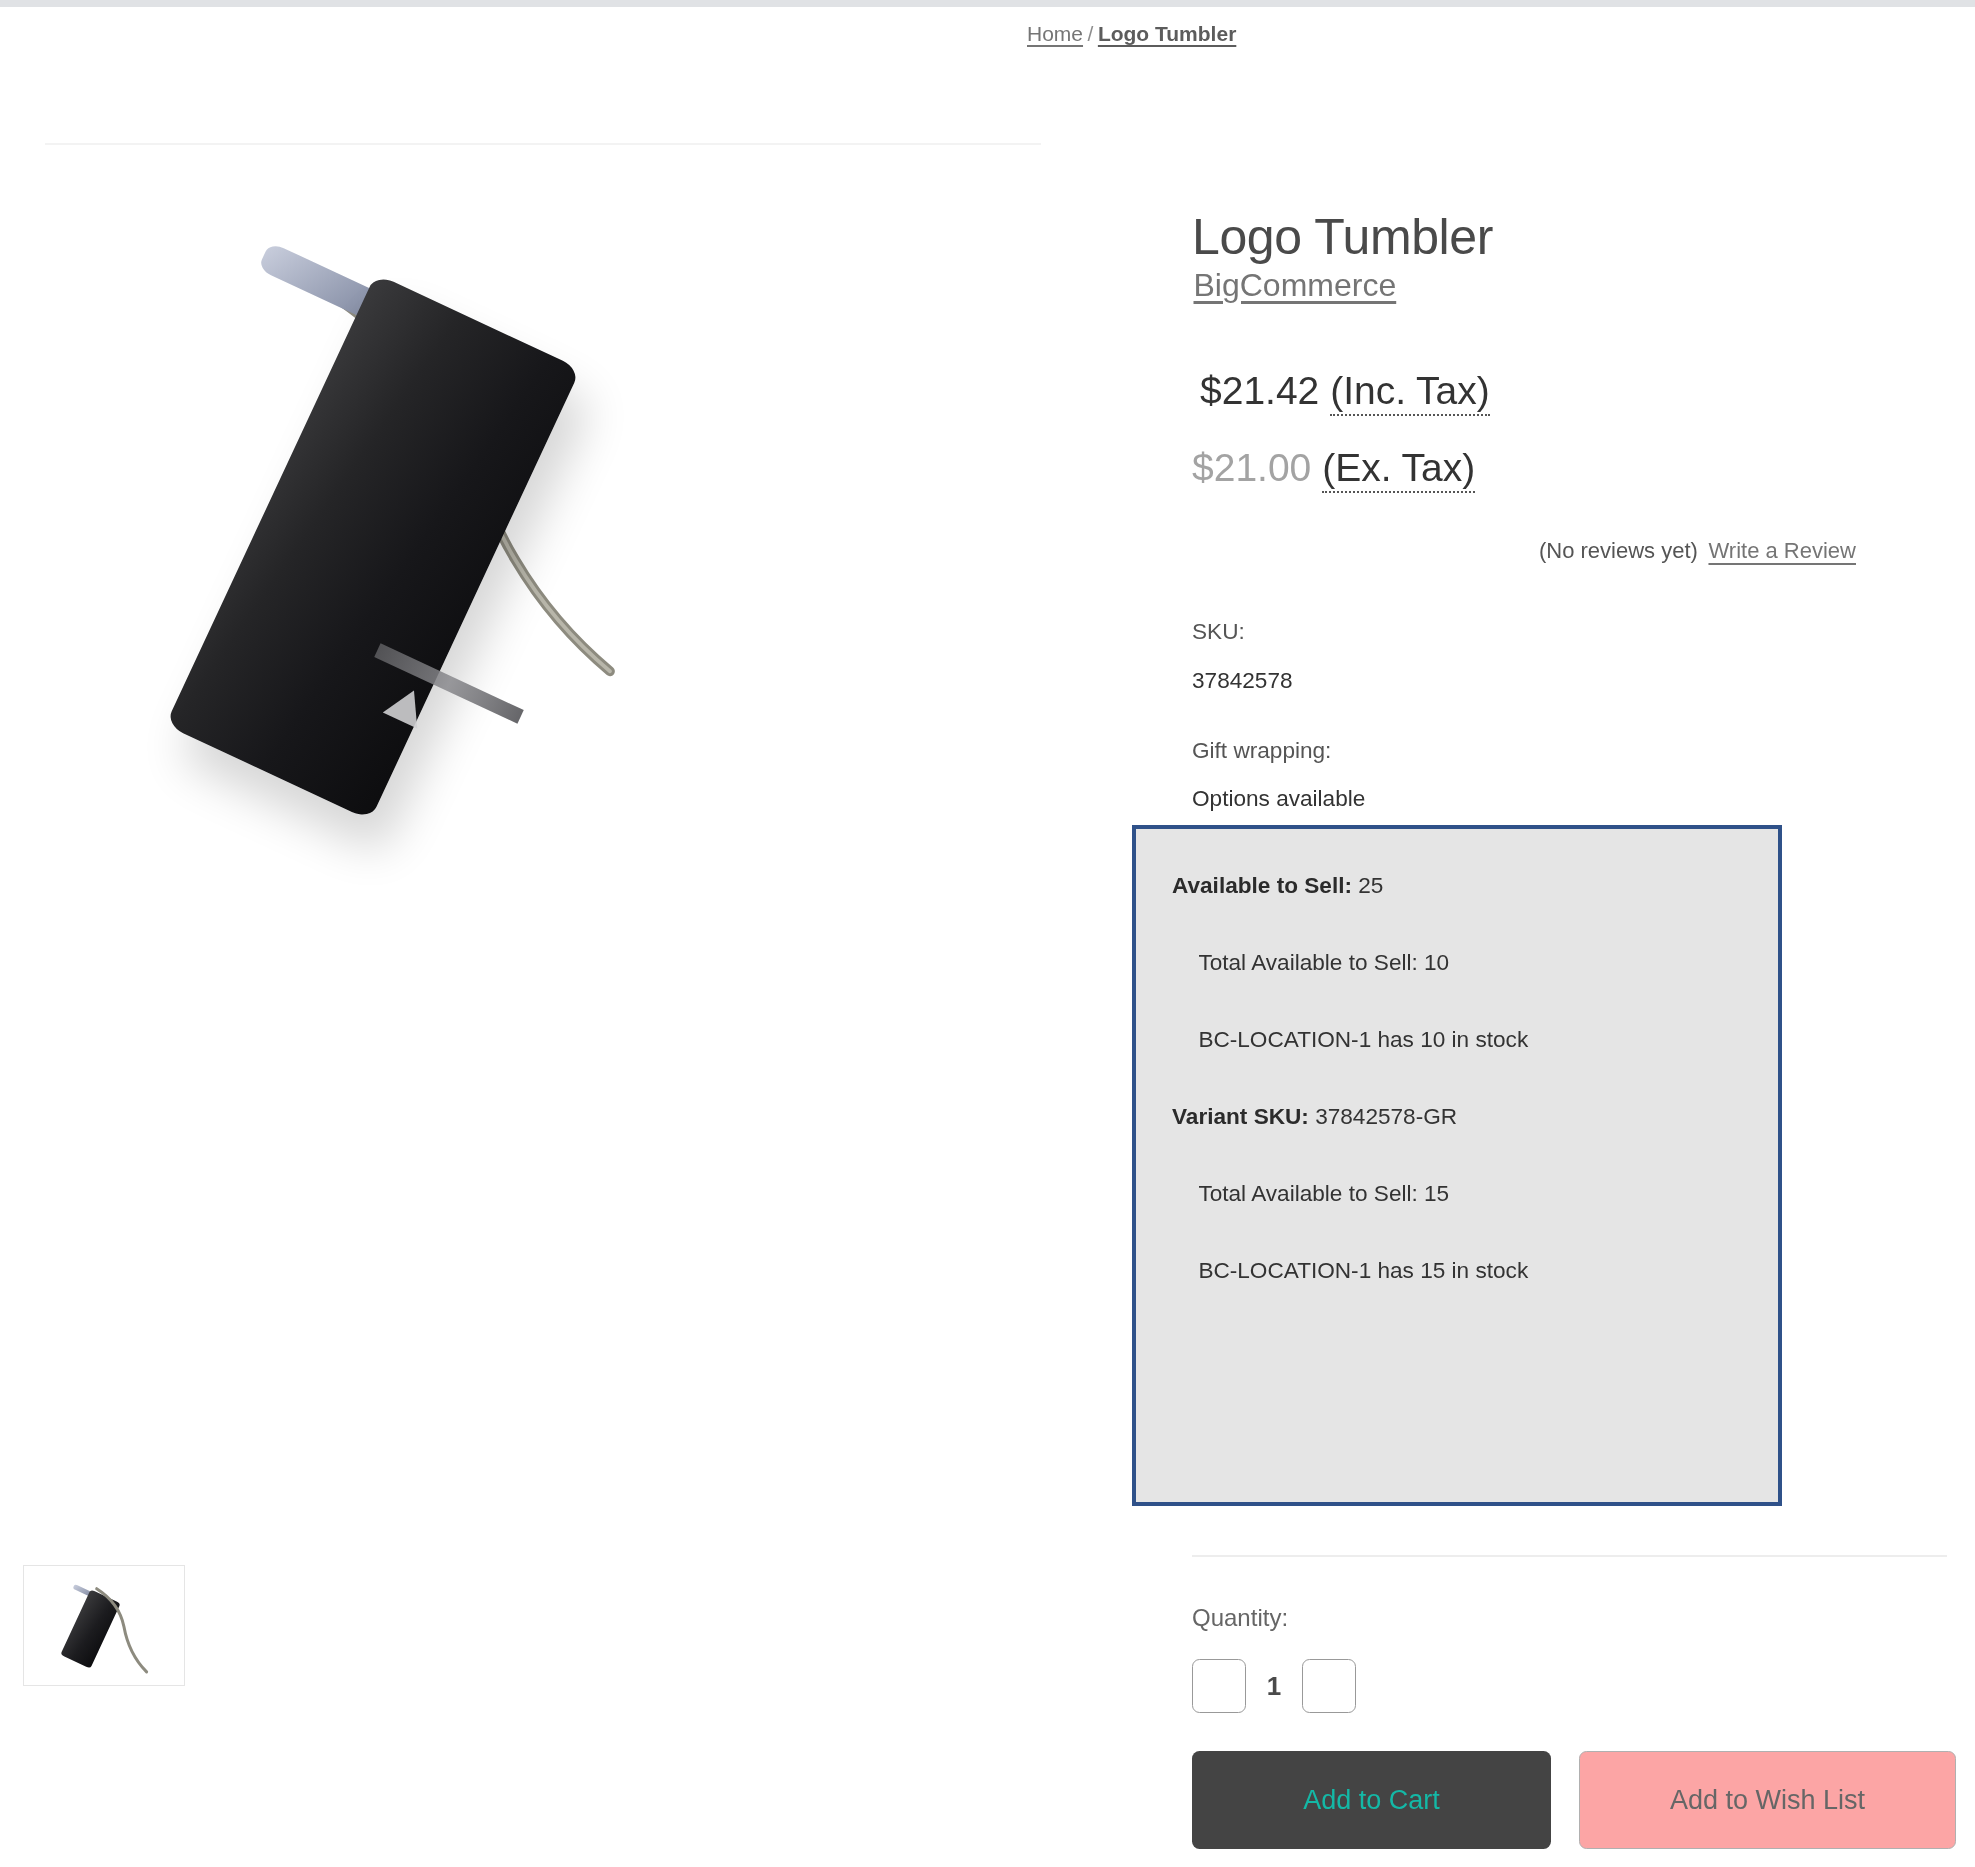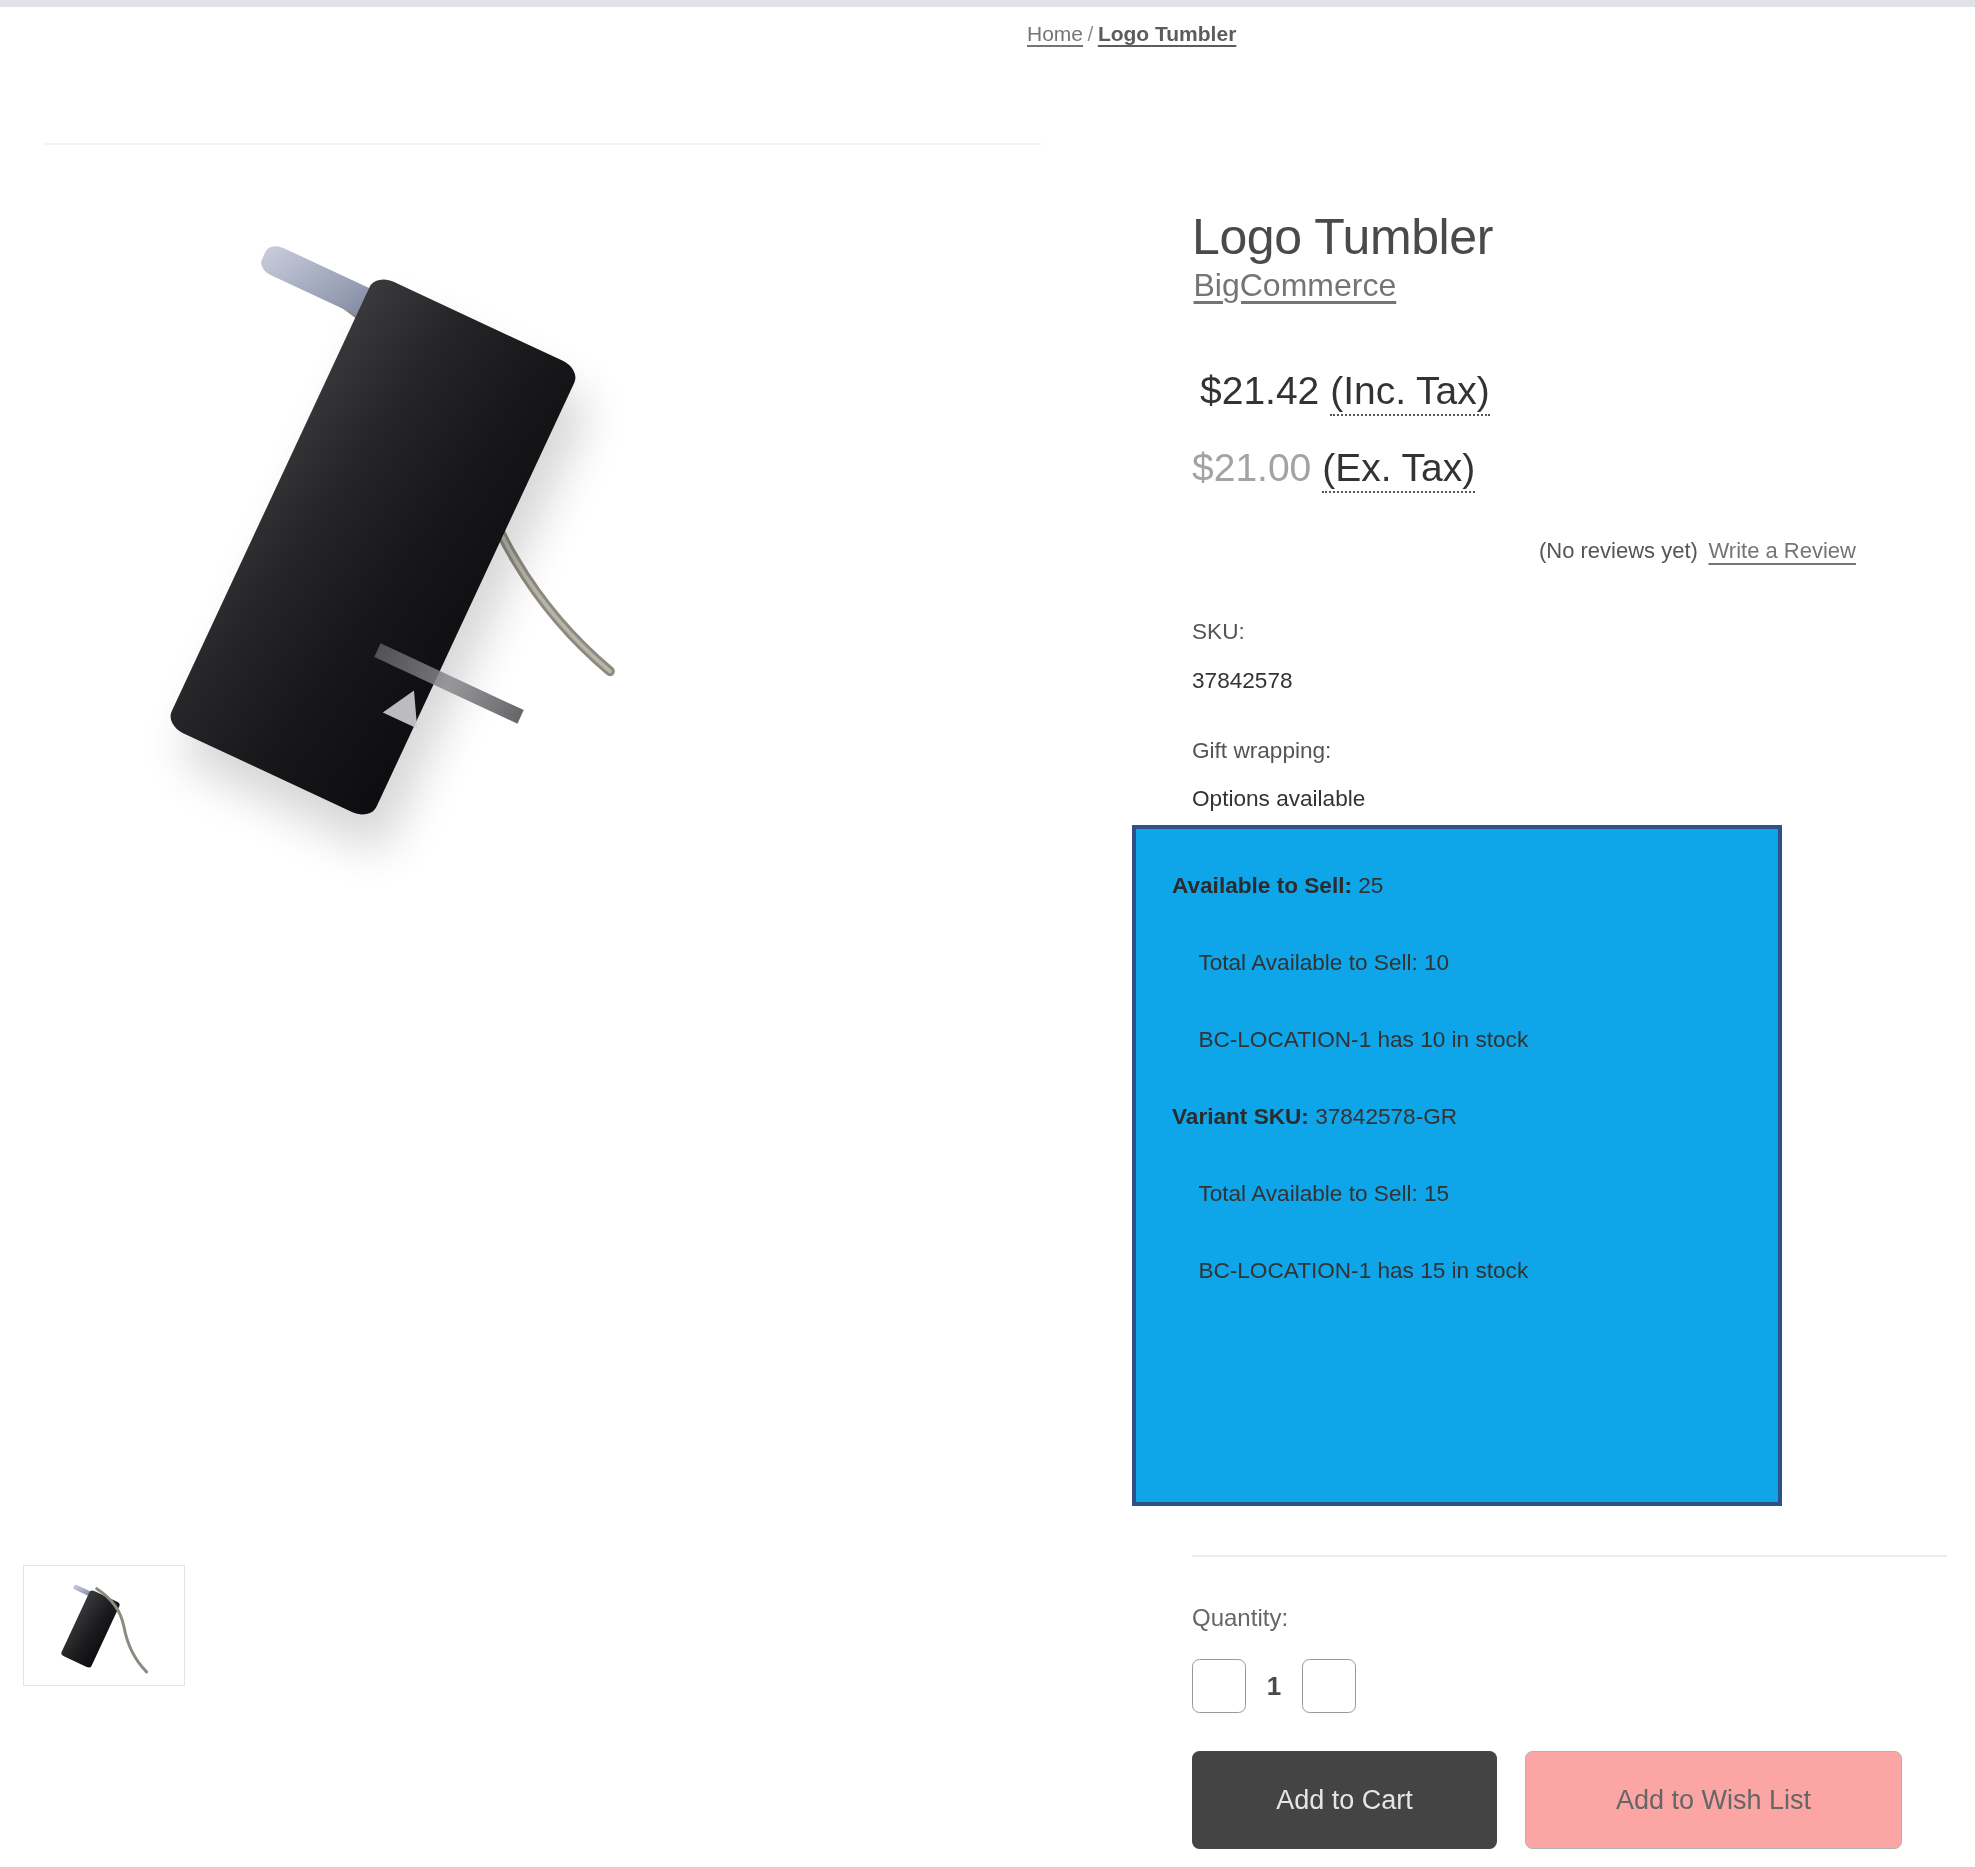--- a/index.html
+++ b/index.html
@@ -227,21 +227,21 @@
     margin-bottom: 41px;
   }
 
   
   .inventory-box {
     position: absolute;
     left: -60px; top: 825px;
     width: 650px;
     height: 681px;
     border: 4.5px solid #2f5189;
-    background: #0ea5e9;
+    background: #e5e5e5;
     padding: 42px 30px 30px 36px;
   }
   .inv-row {
     font-size: 22.6px;
     line-height: 30px;
     color: #333333;
     margin-bottom: 47px;
     white-space: nowrap;
   }
   .inv-row.sub {
@@ -291,23 +291,23 @@
   }
 
   
   .actions {
     position: absolute;
     left: 0; top: 1751px;
     display: flex;
     align-items: flex-start;
   }
   .btn-cart {
-    width: 305px; height: 98px;
+    width: 359px; height: 98px;
     background: #444444;
-    color: #e5e5e5;
+    color: #14b8a6;
     border: none;
     border-radius: 7.5px;
     font-size: 27px;
     font-family: "Liberation Sans", sans-serif;
     cursor: pointer;
   }
   .btn-wish {
     width: 377px; height: 98px;
     margin-left: 28px;
     background: #fca5a5;

